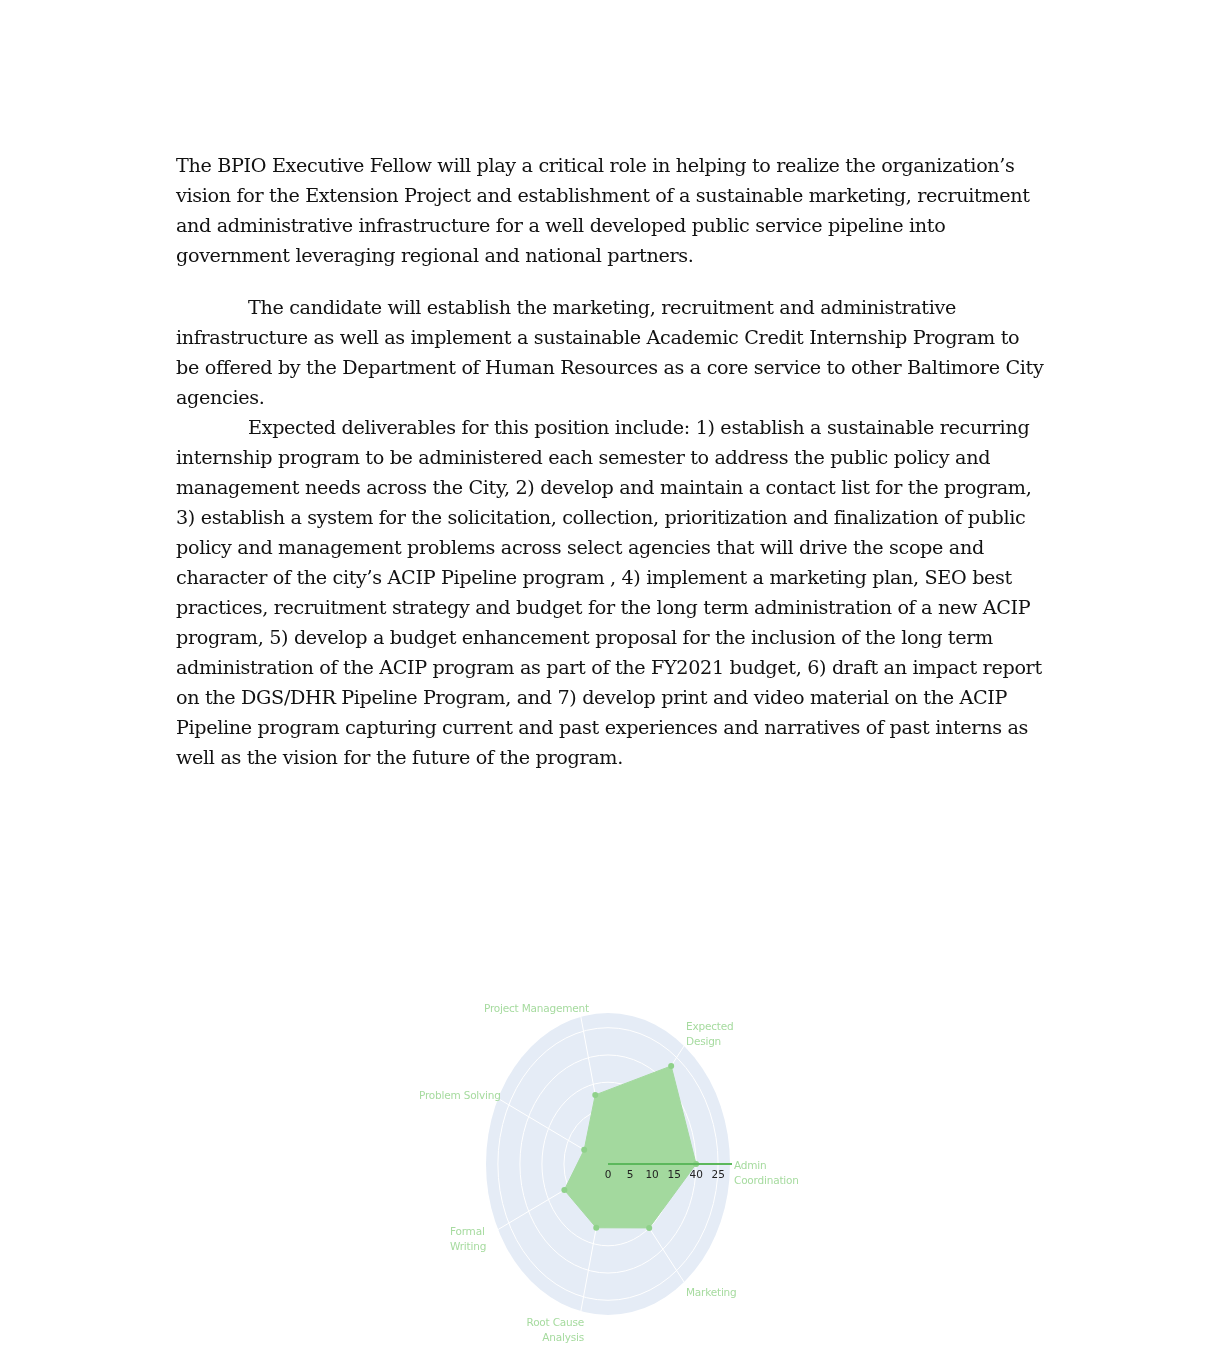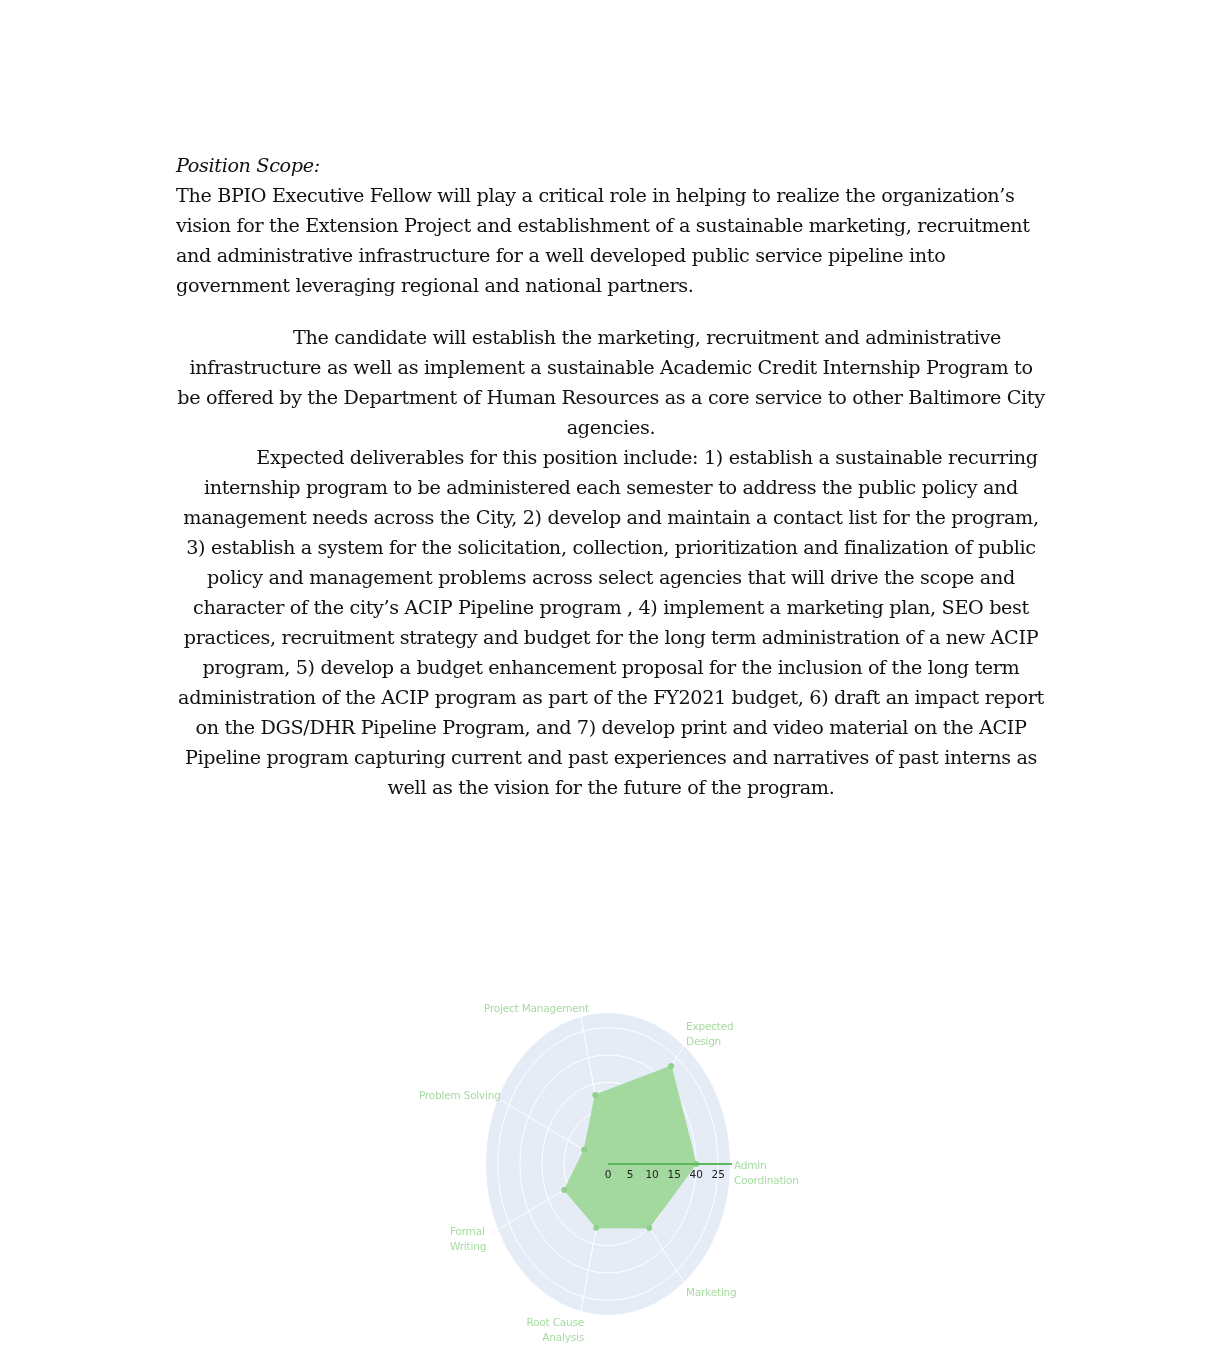--- a/index.html
+++ b/index.html
@@ -5,37 +5,36 @@
   html, body { margin: 0; padding: 0; background: #ffffff; }
   body { width: 1220px; height: 1370px; position: relative; overflow: hidden; }
   .page { position: absolute; left: 176px; top: 131px; width: 870px;
           font-family: "DejaVu Serif", "Liberation Serif", serif; font-size: 19.2px;
           line-height: 30px; color: #111; letter-spacing: -0.35px; }
   .page p { margin: 0; }
   .gap { height: 20px; }
   .gap2 { height: 22px; }
   .italic { font-style: italic; }
   .bold { font-weight: bold; }
-  .indent { text-indent: 72px; text-align: center; }
+  .indent { text-indent: 72px; }
   .chart { position: absolute; left: 350px; top: 940px; width: 470px; height: 420px; }
   .chart-title { position: absolute; left: 15px; top: 9px; width: 440px;
                  font-family: "DejaVu Sans", "Liberation Sans", sans-serif; font-size: 14px;
                  line-height: 21px; color: #a6db9f; letter-spacing: -0.2px; }
   .axis-label { position: absolute; font-family: "DejaVu Sans", "Liberation Sans", sans-serif;
                 font-size: 10.5px; line-height: 15px; color: #a6db9f; white-space: nowrap; letter-spacing: -0.2px; }
   .tick { position: absolute; font-family: "DejaVu Sans", "Liberation Sans", sans-serif;
           font-size: 10.5px; color: #222; }
   svg { position: absolute; left: 0; top: 0; }
 </style>
 </head>
 <body>
 
 <div class="page">
   <div class="gap"></div>
-  <p class="italic">Position Scope:</p>
   <p>The BPIO Executive Fellow will play a critical role in helping to realize the organization’s vision for the Extension Project and establishment of a sustainable marketing, recruitment and administrative infrastructure for a well developed public service pipeline into government leveraging regional and national partners.</p>
   <div class="gap2"></div>
   <p class="indent">The candidate will establish the marketing, recruitment and administrative infrastructure as well as implement a sustainable Academic Credit Internship Program to be offered by the Department of Human Resources as a core service to other Baltimore City agencies.</p>
   <p class="indent">Expected deliverables for this position include: 1) establish a sustainable recurring internship program to be administered each semester to address the public policy and management needs across the City, 2) develop and maintain a contact list for the program, 3) establish a system for the solicitation, collection, prioritization and finalization of public policy and management problems across select agencies that will drive the scope and character of the city’s ACIP Pipeline program , 4) implement a marketing plan, SEO best practices, recruitment strategy and budget for the long term administration of a new ACIP program, 5) develop a budget enhancement proposal for the inclusion of the long term administration of the ACIP program as part of the FY2021 budget, 6) draft an impact report on the DGS/DHR Pipeline Program, and 7) develop print and video material on the ACIP Pipeline program capturing current and past experiences and narratives of past interns as well as the vision for the future of the program.</p>
 </div>
 
 <div class="chart">
   <svg id="radar-svg" width="470" height="420">
       <ellipse cx="258" cy="224" rx="122" ry="151" fill="#e5ecf6"></ellipse>
       <ellipse cx="258" cy="224" rx="22.021660649819495" ry="27.256317689530686" fill="none" stroke="#ffffff" stroke-width="1"></ellipse>

